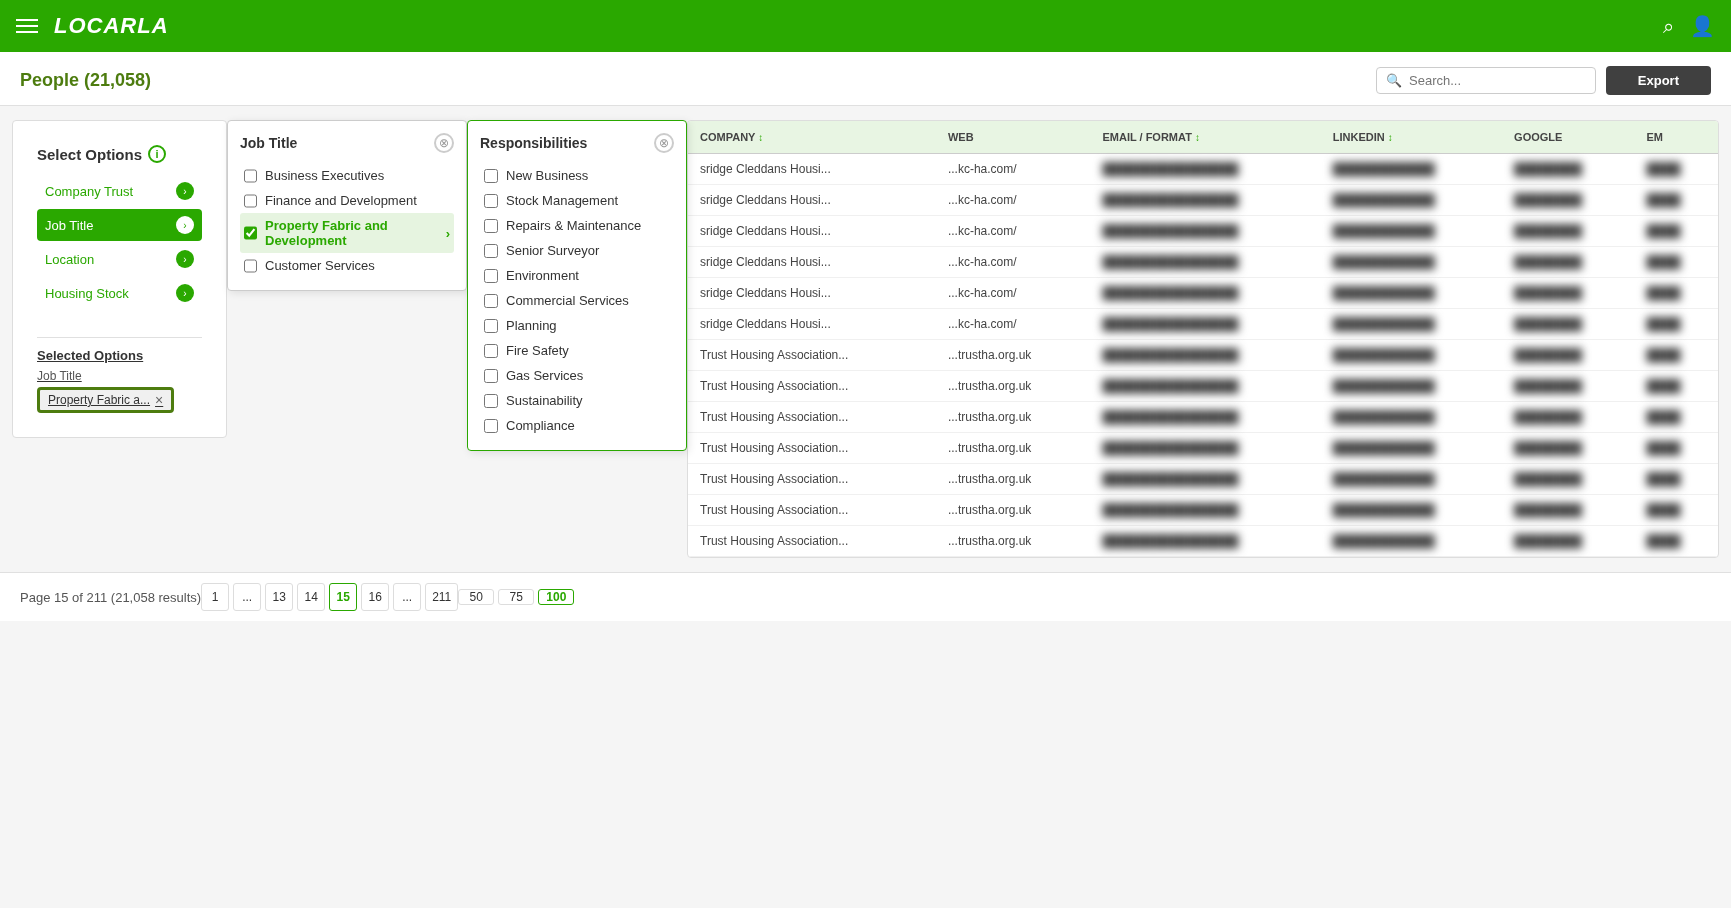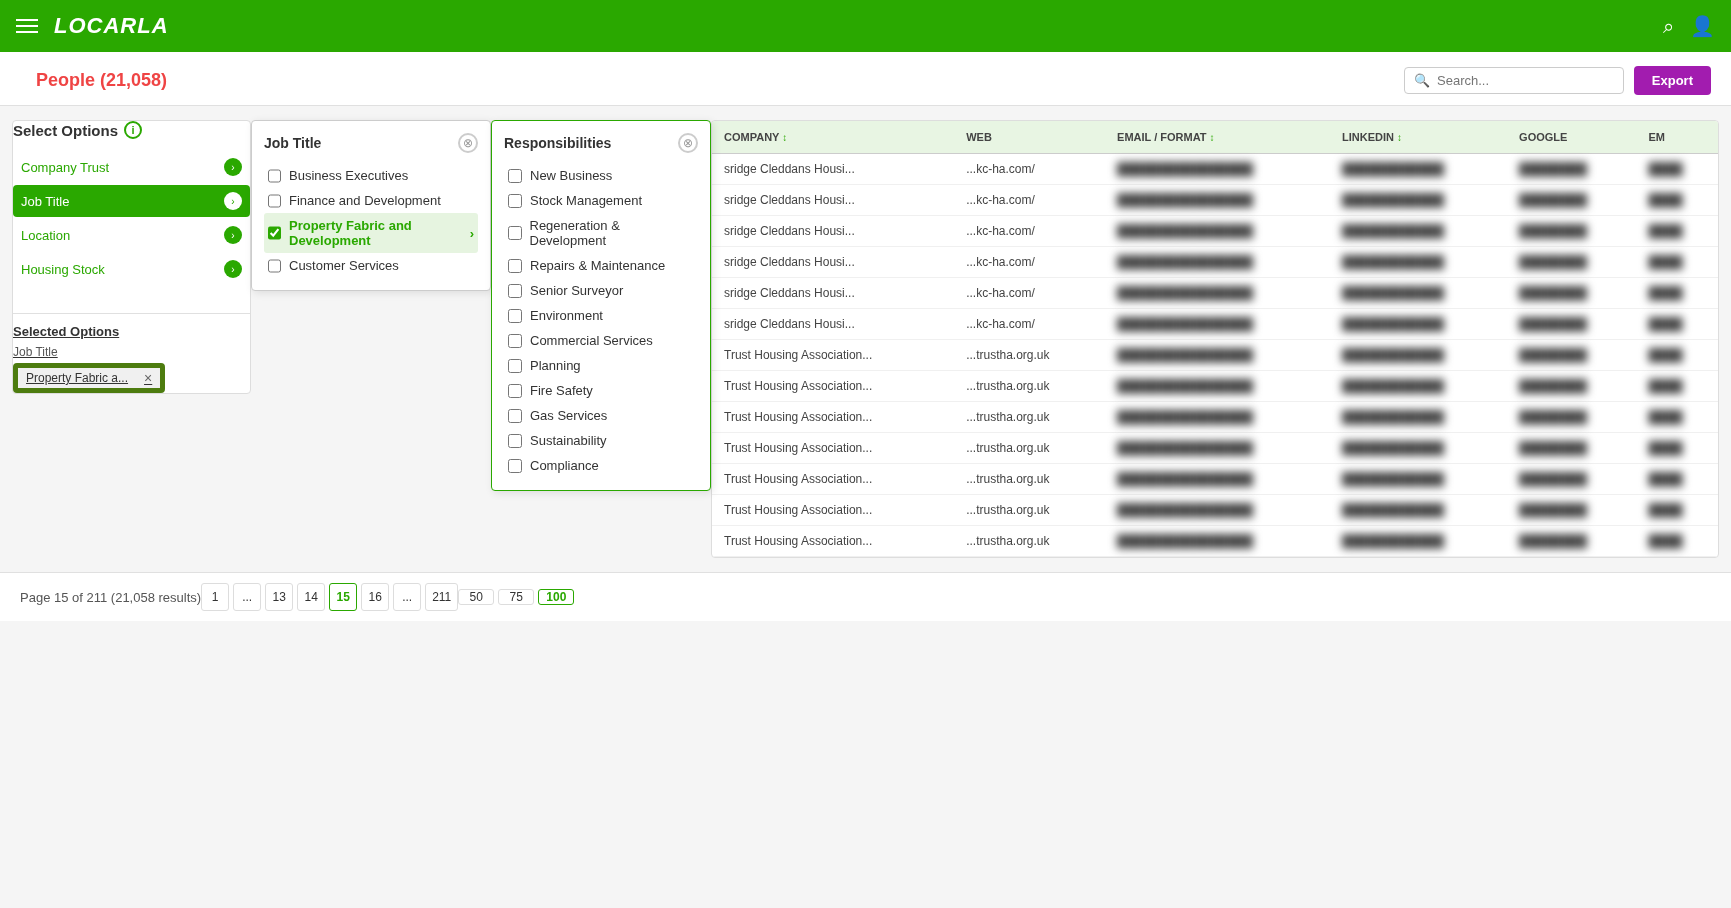--- a/index.html
+++ b/index.html
@@ -23,59 +23,59 @@
 
     
     .page-header {
       display: flex;
       align-items: center;
       justify-content: space-between;
       padding: 14px 20px 10px;
       background: white;
       border-bottom: 1px solid #e0e0e0;
     }
-    .page-title { font-size: 18px; font-weight: 600; color: #ef4444; margin-left: 16px; }
+    .page-title { font-size: 18px; font-weight: 600; color: #4d7c0f; }
     .header-right { display: flex; align-items: center; gap: 10px; }
     .search-box {
       display: flex;
       align-items: center;
       border: 1px solid #ccc;
       border-radius: 4px;
       padding: 5px 10px;
       background: white;
       width: 220px;
     }
     .search-box input { border: none; outline: none; font-size: 13px; width: 100%; }
     .search-icon-sm { color: #999; margin-right: 6px; font-size: 13px; }
     .export-btn {
-      background: #a21caf;
+      background: #404040;
       color: white;
       border: none;
-      padding: 7px 18px;
+      padding: 7px 32px;
       border-radius: 4px;
       cursor: pointer;
       font-size: 13px;
       font-weight: 600;
     }
 
     
     .main-content {
       display: flex;
       padding: 14px 12px;
       gap: 0;
       position: relative;
     }
 
     
     .select-options-panel {
-      width: 239px;
+      width: 215px;
       background: white;
       border: 1px solid #ddd;
       border-radius: 4px;
-      padding: 0;
+      padding: 24px;
       flex-shrink: 0;
       height: fit-content;
       z-index: 10;
     }
     .panel-title {
       display: flex;
       align-items: center;
       gap: 6px;
       font-size: 15px;
       font-weight: 700;
@@ -136,23 +136,23 @@
     .selected-title {
       font-size: 13px;
       font-weight: 700;
       color: #333;
       margin-bottom: 6px;
     }
     .selected-label { font-size: 12px; color: #555; margin-bottom: 4px; }
     .selected-tag {
       display: inline-flex;
       align-items: flex-start;
-      gap: 16px;
+      gap: 5px;
       background: #f0f0f0;
-      border: 5px solid #4d7c0f;
+      border: 3px solid #4d7c0f;
       border-radius: 4px;
       padding: 3px 8px;
       font-size: 12px;
       color: #333;
     }
     .tag-remove {
       cursor: pointer;
       color: #666;
       font-size: 14px;
       line-height: 1;
@@ -409,24 +409,20 @@
       <label class="checkbox-item">
         <input type="checkbox" style="">
         <span>New Business</span>
       </label>
       <label class="checkbox-item">
         <input type="checkbox" style="">
         <span>Stock Management</span>
       </label>
       <label class="checkbox-item">
         <input type="checkbox" style="">
-        <span>Regeneration &amp; Development</span>
-      </label>
-      <label class="checkbox-item">
-        <input type="checkbox" style="">
         <span>Repairs &amp; Maintenance</span>
       </label>
       <label class="checkbox-item">
         <input type="checkbox" style="">
         <span>Senior Surveyor</span>
       </label>
       <label class="checkbox-item">
         <input type="checkbox" style="">
         <span>Environment</span>
       </label>

